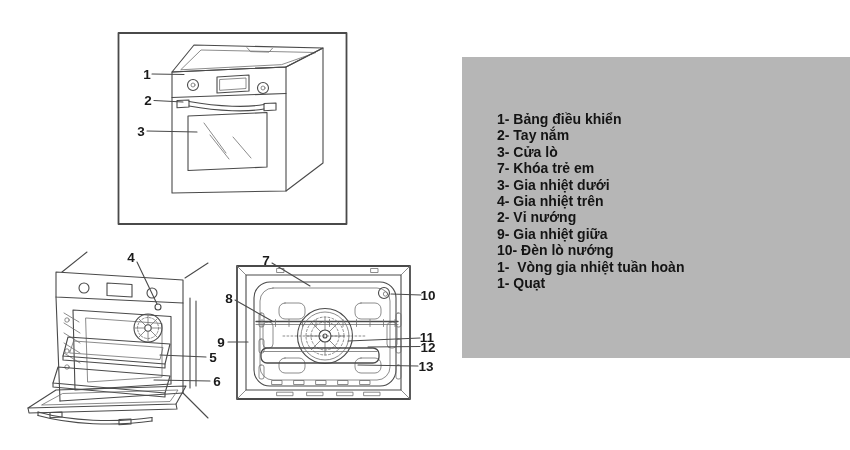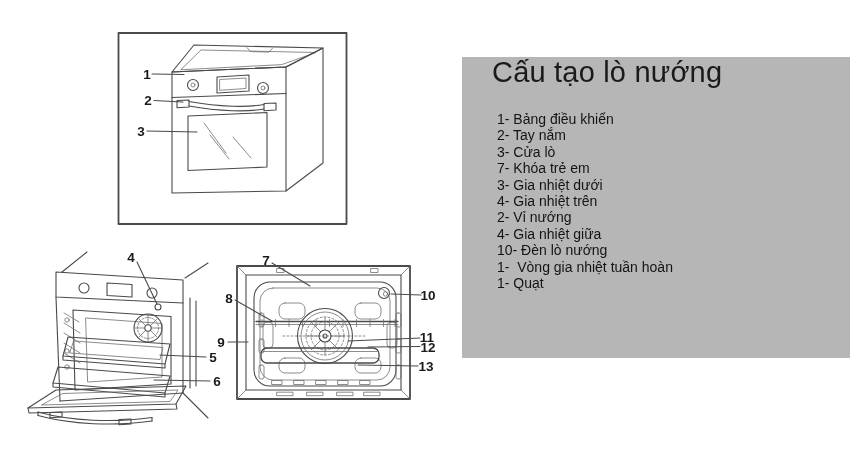--- a/index.html
+++ b/index.html
@@ -7,21 +7,21 @@
          font-family:"Liberation Sans","DejaVu Sans",sans-serif;}
   .diagrams{position:absolute;left:0;top:0;}
   svg .ln{fill:none;stroke:var(--line,#4a4a4a);stroke-width:1.1;stroke-linecap:round;stroke-linejoin:round;}
   svg .thick{stroke-width:1.8;}
   svg .thin{stroke-width:0.8;stroke:#6e6e6e;}
   svg .num{font-family:"Liberation Sans","DejaVu Sans",sans-serif;font-size:13.5px;font-weight:600;
            fill:var(--text,#1a1a1a);}
   .panel{position:absolute;left:462px;top:57px;width:388px;height:301px;background:var(--panel-bg,#b6b6b6);}
   .title{position:absolute;left:30px;top:0;font-size:29px;line-height:31px;font-weight:400;
          color:var(--text,#111);letter-spacing:0.2px;}
-  .legend{position:absolute;left:35px;top:54px;font-size:14px;font-weight:400;color:#141414;}
+  .legend{position:absolute;left:35px;top:54px;font-size:14px;font-weight:700;color:#141414;}
   .legend .li{height:16.4px;line-height:16.4px;white-space:pre;}
 </style>
 </head>
 <body>
 
 <div class="stage">
 
   <svg class="diagrams" width="462" height="450" viewBox="0 0 462 450">
 
     <g>
@@ -223,28 +223,27 @@
       <path class="ln" d="M420,338 L348,341"></path>
       <text class="num" x="427" y="341.5" text-anchor="middle">11</text>
       <path class="ln" d="M420,346.5 L368,347"></path>
       <text class="num" x="428" y="351.5" text-anchor="middle">12</text>
       <path class="ln" d="M418,366 L358,365"></path>
       <text class="num" x="426" y="371" text-anchor="middle">13</text>
     </g>
   </svg>
 
   <div class="panel">
-    <div class="title">Cấu tạo lò nướng</div>
     <div class="legend">
       <div class="li">1- Bảng điều khiển</div>
       <div class="li">2- Tay nắm</div>
       <div class="li">3- Cửa lò</div>
       <div class="li">7- Khóa trẻ em</div>
       <div class="li">3- Gia nhiệt dưới</div>
       <div class="li">4- Gia nhiệt trên</div>
       <div class="li">2- Vỉ nướng</div>
-      <div class="li">4- Gia nhiệt giữa</div>
+      <div class="li">9- Gia nhiệt giữa</div>
       <div class="li">10- Đèn lò nướng</div>
       <div class="li">1-  Vòng gia nhiệt tuần hoàn</div>
       <div class="li">1- Quạt</div>
     </div>
   </div>
 </div>
 
 </body></html>

